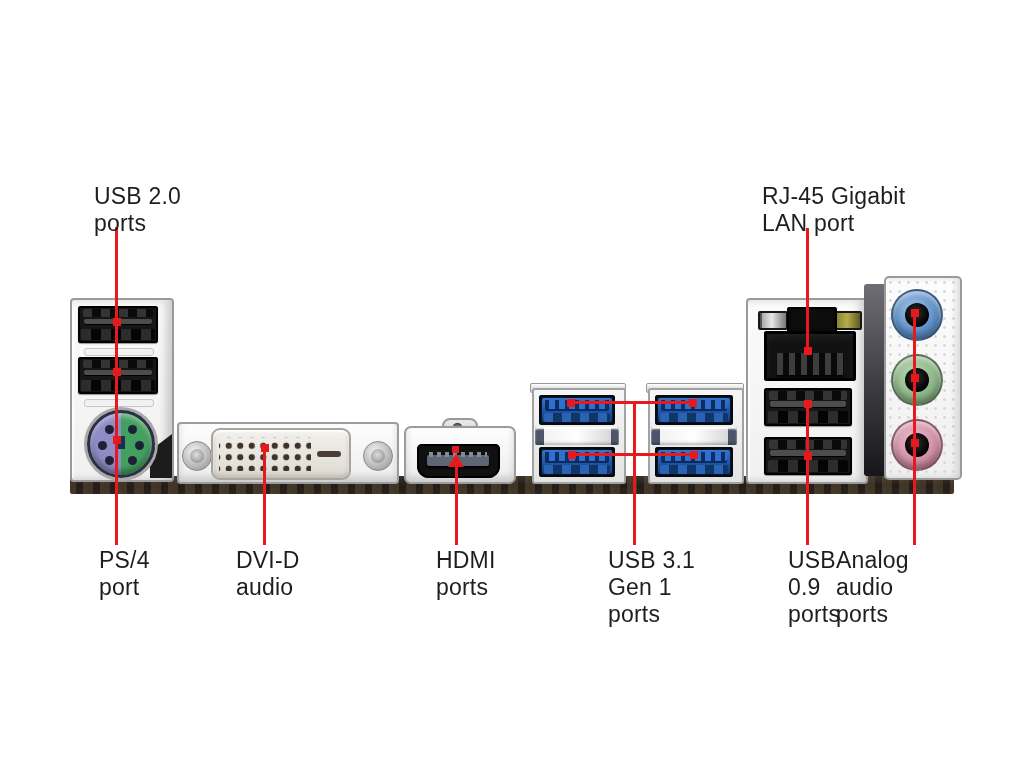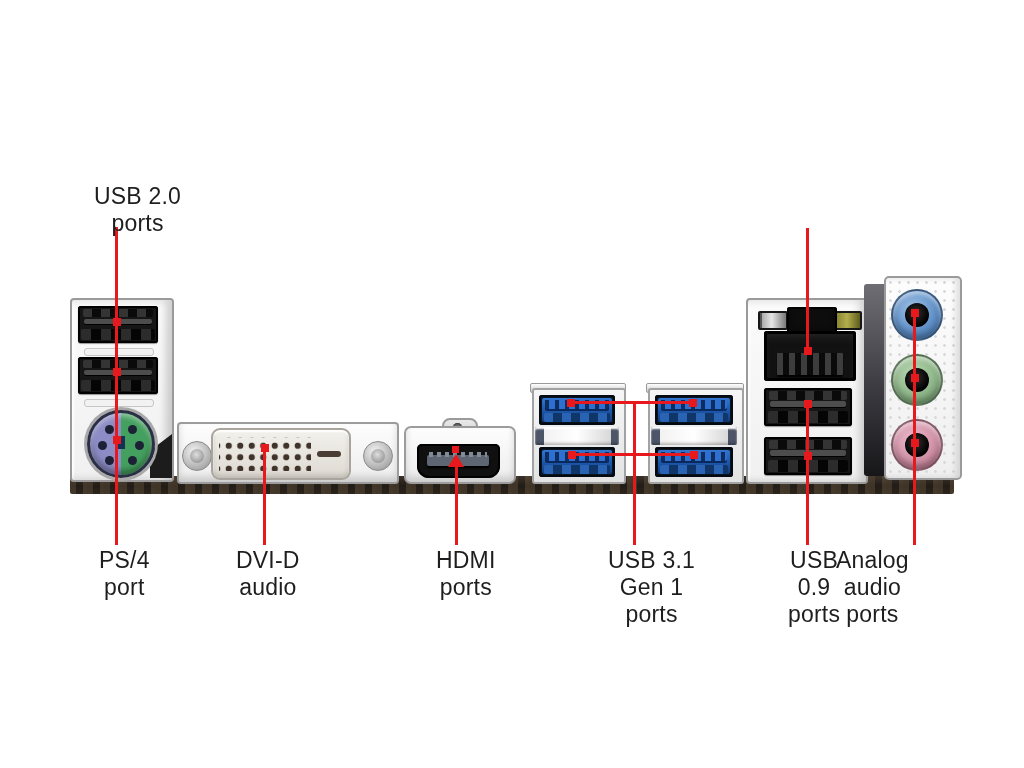--- a/index.html
+++ b/index.html
@@ -1,17 +1,17 @@
 <!DOCTYPE html>
 <html><head>
 <meta charset="utf-8">
 <style>
   html,body{margin:0;padding:0;background:#fff;}
   .scene{position:relative;width:1024px;height:768px;background:#fff;overflow:hidden;
-         font-family:"Liberation Sans", sans-serif;text-align:center;}
+         font-family:"Liberation Sans", sans-serif;}
 
   .label{position:absolute;font-size:23px;line-height:27px;color:#1e1e1e;
          white-space:pre-line;letter-spacing:.2px;}
 
   
   .vline{position:absolute;width:3px;background:#e8191c;}
   .hline{position:absolute;height:3px;background:#e8191c;}
   .dot{position:absolute;width:8px;height:8px;background:#e8191c;}
   .arrow-up{position:absolute;width:0;height:0;border-left:8px solid transparent;
             border-right:8px solid transparent;border-bottom:13px solid #e8191c;}
@@ -245,20 +245,22 @@
   <div class="dot" style="left:804px;top:400px"></div>
   <div class="dot" style="left:804px;top:452px"></div>
 
   <div class="vline" style="left:913px;top:312px;height:233px"></div>
   <div class="dot" style="left:911px;top:309px"></div>
   <div class="dot" style="left:911px;top:374px"></div>
   <div class="dot" style="left:911px;top:439px"></div>
 
   <div class="label" style="left:94px;top:183px">USB 2.0
 ports</div>
+  <div class="label" style="left:762px;top:183px">RJ-45 Gigabit
+LAN port</div>
   <div class="label" style="left:99px;top:547px">PS/4
 port</div>
   <div class="label" style="left:236px;top:547px">DVI-D
 audio</div>
   <div class="label" style="left:436px;top:547px">HDMI
 ports</div>
   <div class="label" style="left:608px;top:547px">USB 3.1
 Gen 1
 ports</div>
   <div class="label" style="left:788px;top:547px">USB

